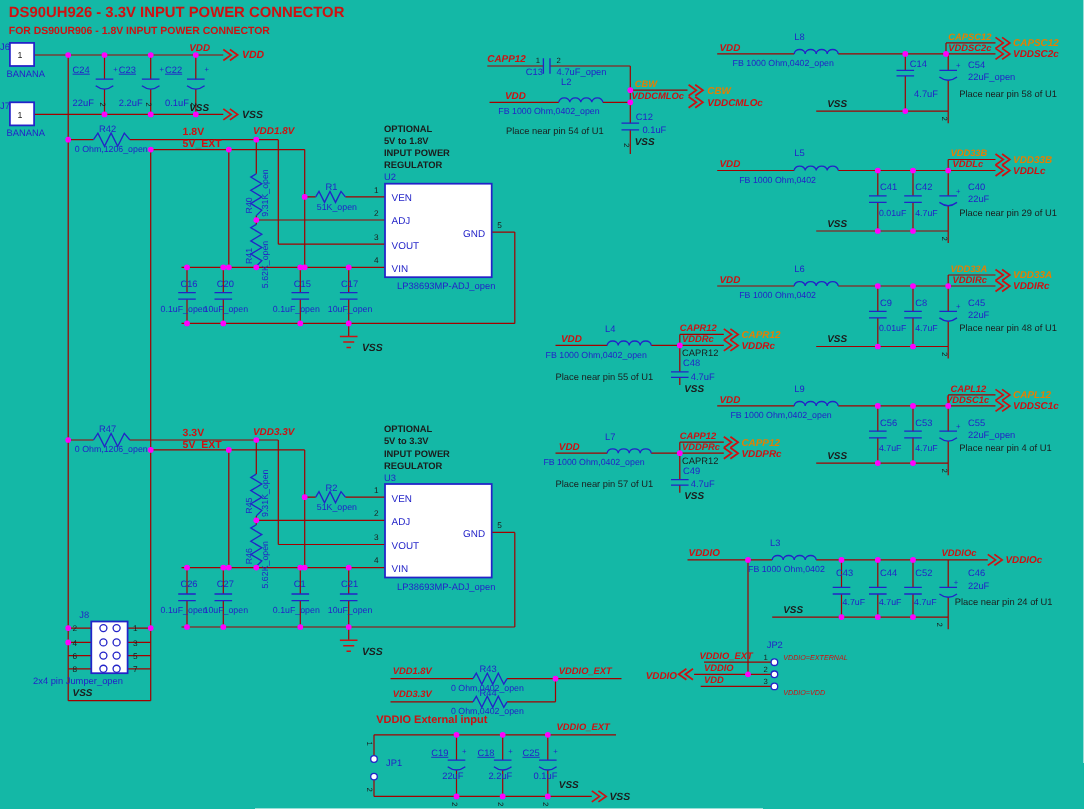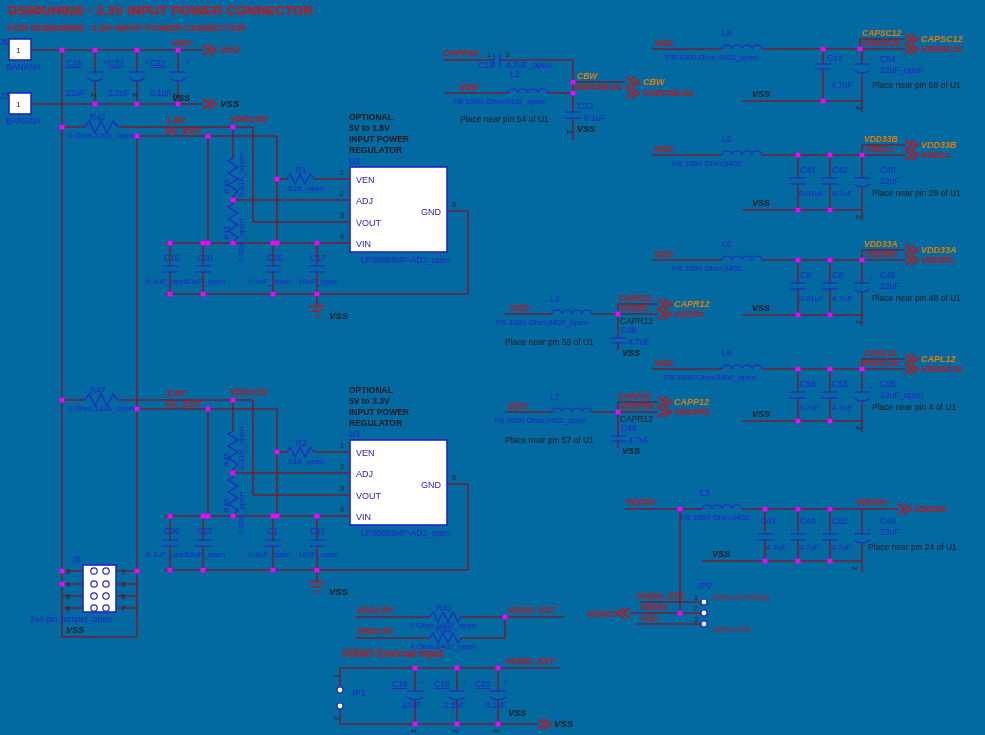--- a/index.html
+++ b/index.html
@@ -1,16 +1,16 @@
 <!DOCTYPE html>
 <html><head>
 <meta charset="utf-8">
 <style>
   html,body{margin:0;padding:0;background:#ffffff}
-  .stage{position:relative;width:985px;height:735px;background:#0369a1;overflow:hidden}
+  .stage{position:relative;width:985px;height:735px;background:#14b8a6;overflow:hidden}
   svg{display:block}
   svg text{font-family:"Liberation Sans","DejaVu Sans",sans-serif}
   .t65{font-size:6.5px}.t7{font-size:7px}.t75{font-size:7.5px}.t8{font-size:8px}
   .t85{font-size:8.5px}.t9{font-size:9px}.t95{font-size:9.5px}.t10{font-size:10px}.t13{font-size:13.5px}
   .blu{fill:#2323c8}.blk{fill:#1c1c1c}.red{fill:#cf1111}.org{fill:#e67e00}
   .b{font-weight:bold}.i{font-style:italic}.u{text-decoration:underline}
   .wire{stroke:#a40000;stroke-width:1.1;fill:none}
   .cmp{stroke:#2323c8;stroke-width:1.2;fill:none}
   .boxf{fill:#fff;stroke:#2323c8;stroke-width:1.6}
   .pinc{fill:#fff;stroke:#2323c8;stroke-width:1.2}

